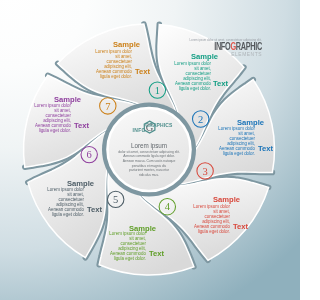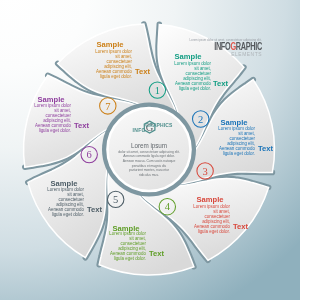--- a/index.html
+++ b/index.html
@@ -6,21 +6,21 @@
 body{width:300px;height:300px;overflow:hidden;font-family:"Liberation Sans","DejaVu Sans",sans-serif;}
 #stage{position:relative;width:300px;height:300px;overflow:hidden;
  background:radial-gradient(132% 122% at 3% -2%, #ffffff 0%, #fcfdfd 20%, #f0f4f5 42%, #cfdde3 70%, #8fb0bd 100%);}
 #art{position:absolute;left:0;top:0;}
 .hdr{position:absolute;right:38.5px;top:7px;text-align:right;margin-top:32px;}
 .tag{font-size:2.9px;color:#999fa6;white-space:nowrap;line-height:3.6px;}
 .ttl{font-size:10.2px;font-weight:bold;color:#55595d;line-height:8.6px;white-space:nowrap;letter-spacing:-0.45px;transform:scaleX(0.72);transform-origin:100% 50%;}
 .ttl .ac{color:#e2584e;}
 .sub{font-size:4.9px;color:#aeb4b8;letter-spacing:0.55px;line-height:5.2px;margin-top:0.6px;margin-right:-0.5px;}
 .bd{position:absolute;text-align:right;font-size:4.45px;line-height:5.05px;width:60px;white-space:nowrap;}
-.t1{position:absolute;font-weight:bold;font-size:7.6px;line-height:8px;text-align:center;width:60px;}
+.t1{position:absolute;font-weight:bold;font-size:7.6px;line-height:8px;text-align:right;width:60px;}
 .t2{position:absolute;font-weight:bold;font-size:7.6px;line-height:8px;text-align:left;width:40px;margin-top:19px;}
 .ctr{position:absolute;left:101px;top:141.5px;width:96px;text-align:center;transform:scaleX(0.83);transform-origin:50% 0;}
 .ctr .h{font-size:7.6px;color:#63696e;line-height:7.6px;letter-spacing:-0.05px;}
 .ctr .b{font-size:4.05px;color:#6e7478;line-height:4.7px;letter-spacing:-0.05px;white-space:nowrap;margin-top:0.5px;}
 .logo{position:absolute;left:130px;top:119px;width:40px;height:16px;}
 .logo .lt{position:absolute;font-size:5px;font-weight:bold;color:#4f8f8d;letter-spacing:0.3px;}
 .logo .l1{left:2.6px;top:7.8px;}
 .logo .l2{left:15.2px;top:3.4px;letter-spacing:0.1px;}
 </style>
 </head>

